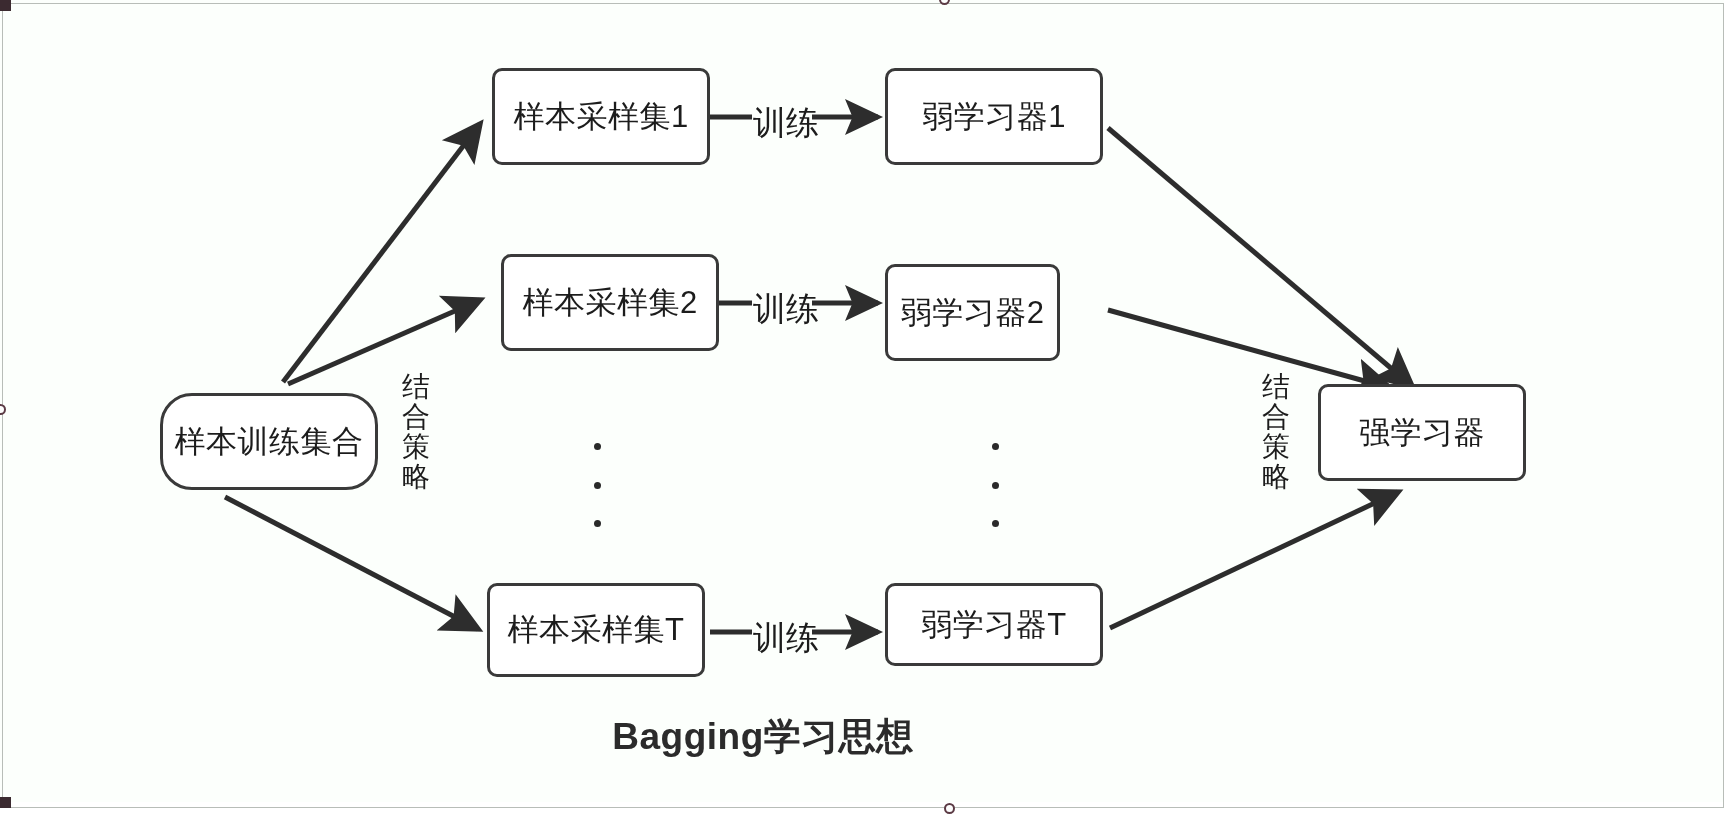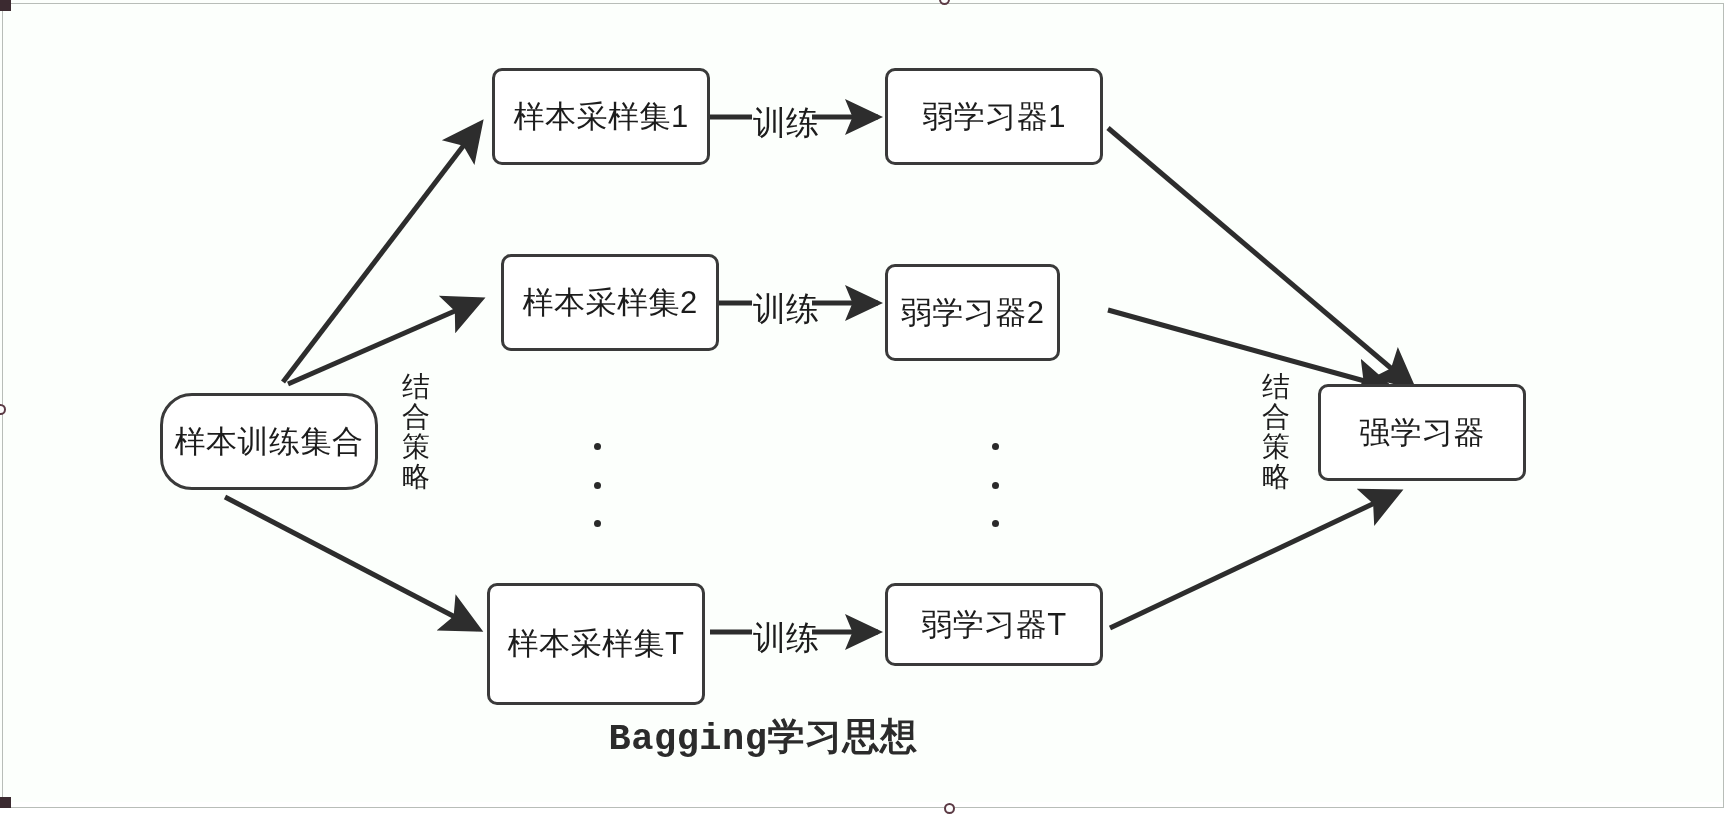--- a/index.html
+++ b/index.html
@@ -116,21 +116,21 @@
   #diagram-title {
     position: absolute;
     left: 0;
     top: 712px;
     width: 1526px;
     text-align: center;
     font-size: 37px;
     font-weight: bold;
     color: #2b2b2b;
     letter-spacing: 0.5px;
-    font-family: Liberation Mono, monospace;
+    font-family: Liberation Sans, sans-serif;
   }
 </style>
 </head>
 <body>
 
 <div id="stage">
 
   <div id="canvas-area"></div>
 
   <svg id="diagram" viewBox="0 0 1730 820" xmlns="http://www.w3.org/2000/svg">
@@ -182,21 +182,21 @@
   </div>
 
   <div class="node-box" style="left:476px;top:68px;width:218px;height:97px;margin-left:16px;">
     <span class="node-label">样本采样集1</span>
   </div>
 
   <div class="node-box" style="left:501px;top:254px;width:218px;height:97px;">
     <span class="node-label">样本采样集2</span>
   </div>
 
-  <div class="node-box" style="left:487px;top:583px;width:218px;height:122px;">
+  <div class="node-box" style="left:487px;top:583px;width:218px;height:94px;">
     <span class="node-label">样本采样集T</span>
   </div>
 
   <div class="node-box" style="left:885px;top:68px;width:218px;height:97px;">
     <span class="node-label">弱学习器1</span>
   </div>
 
   <div class="node-box" style="left:885px;top:264px;width:175px;height:97px;">
     <span class="node-label">弱学习器2</span>
   </div>

